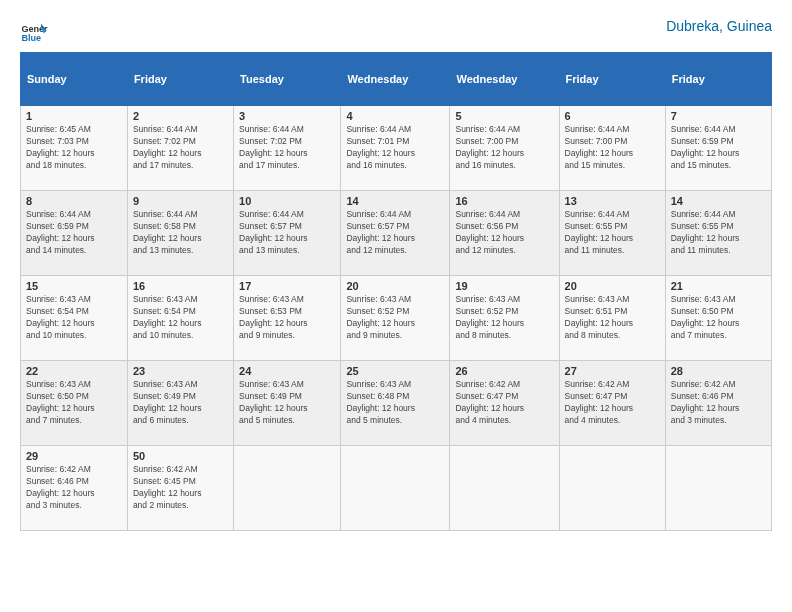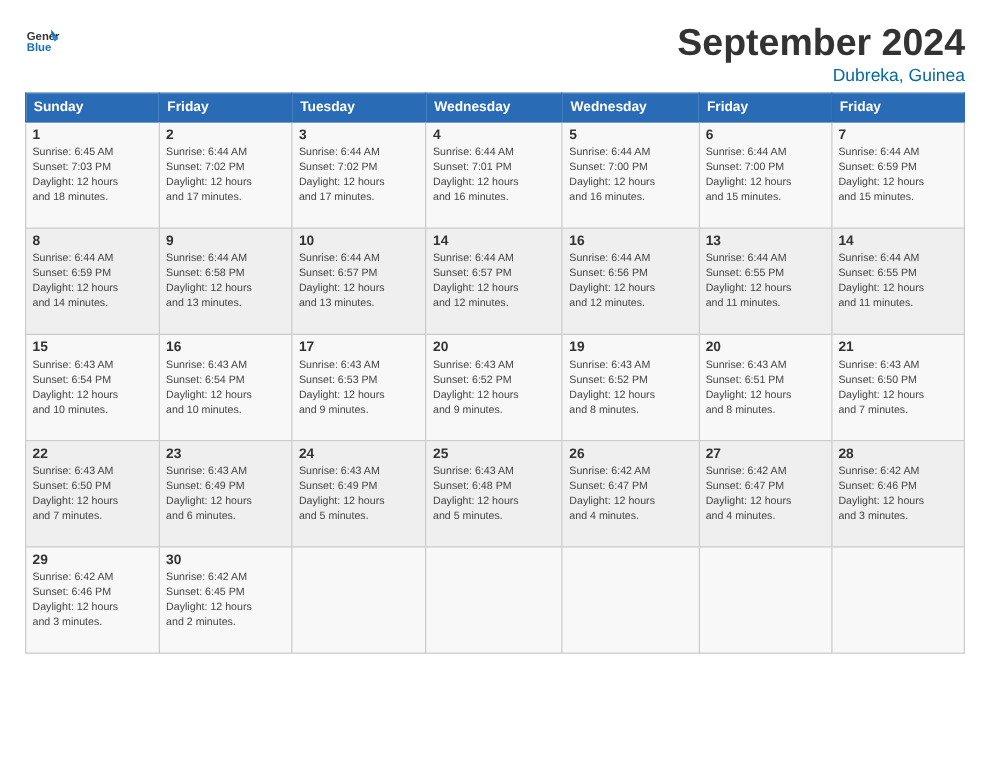--- a/index.html
+++ b/index.html
@@ -45,21 +45,21 @@
     }
     .calendar {
       width: 100%;
       border-collapse: collapse;
       font-size: 9.5px;
     }
     .calendar thead th {
       background: #2a6bb5;
       color: #fff;
       text-align: left;
-      padding: 5px 6px;
+      padding: 20px 6px;
       font-size: 11px;
       font-weight: bold;
       border: 1px solid #2a6bb5;
     }
     .calendar tbody td {
       border: 1px solid #ccc;
       vertical-align: top;
       padding: 4px 5px;
       width: 113px;
       min-height: 70px;
@@ -93,21 +93,20 @@
   <div class="header-row">
     <div class="logo">
       <svg class="logo-icon" viewBox="0 0 40 40">
         <text x="2" y="20" font-size="13" font-weight="bold" fill="#333">General</text>
         <text x="2" y="33" font-size="13" font-weight="bold" fill="#1a6faf">Blue</text>
         <polygon points="30,8 38,18 30,14" fill="#1a6faf"></polygon>
         <polygon points="30,14 38,18 34,22" fill="#2a8fd4"></polygon>
       </svg>
     </div>
     <div class="title-block">
-      <div class="main-title">September 2024</div>
       <div class="subtitle">Dubreka, Guinea</div>
     </div>
   </div>
 
   <table class="calendar">
     <thead>
       <tr>
         <th>Sunday</th>
         <th>Friday</th>
         <th>Tuesday</th>
@@ -237,21 +236,21 @@
             <span class="day-num">28</span>
             <div class="day-detail">Sunrise: 6:42 AM<br>Sunset: 6:46 PM<br>Daylight: 12 hours<br>and 3 minutes.</div>
           </td>
         </tr>
         <tr>
           <td>
             <span class="day-num">29</span>
             <div class="day-detail">Sunrise: 6:42 AM<br>Sunset: 6:46 PM<br>Daylight: 12 hours<br>and 3 minutes.</div>
           </td>
           <td>
-            <span class="day-num">30</span>
+            <span class="day-num">50</span>
             <div class="day-detail">Sunrise: 6:42 AM<br>Sunset: 6:45 PM<br>Daylight: 12 hours<br>and 2 minutes.</div>
           </td>
           <td class="empty-cell"></td>
           <td class="empty-cell"></td>
           <td class="empty-cell"></td>
           <td class="empty-cell"></td>
           <td class="empty-cell"></td>
         </tr>
       </tbody>
   </table>

